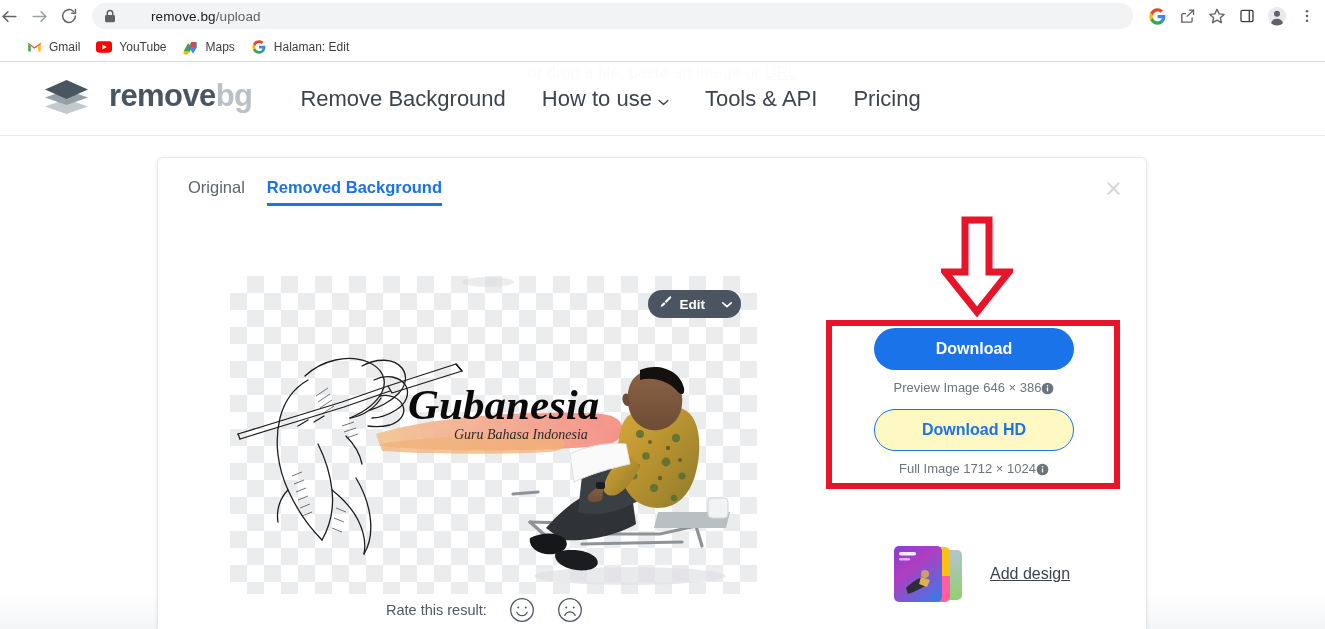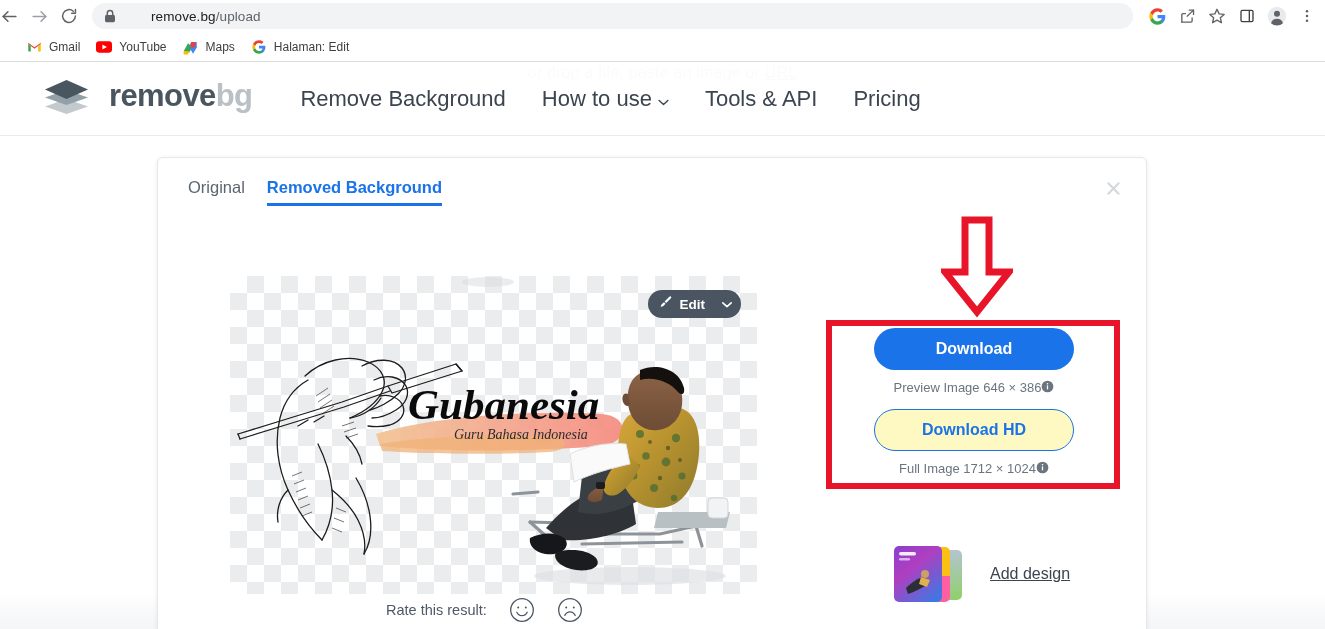--- a/index.html
+++ b/index.html
@@ -221,21 +221,21 @@
   #download-button {
     width: 200px; height: 42px;
     background: #1a73e8; color: #ffffff;
     border: none; border-radius: 21px;
     font-size: 16px; font-weight: 700;
     font-family: "Liberation Sans", sans-serif;
   }
   .size-note {
     margin-top: 10px;
     font-size: 13px; color: #6b7580;
-    display: flex; align-items: flex-start; gap: 0;
+    display: flex; align-items: flex-end; gap: 0;
     white-space: nowrap;
   }
   #download-hd-button {
     margin-top: 14px;
     width: 200px; height: 42px;
     background: #fef9c3; color: #1a73e8;
     border: 1.5px solid #1a73e8; border-radius: 21px;
     font-size: 16px; font-weight: 700;
     font-family: "Liberation Sans", sans-serif;
   }

